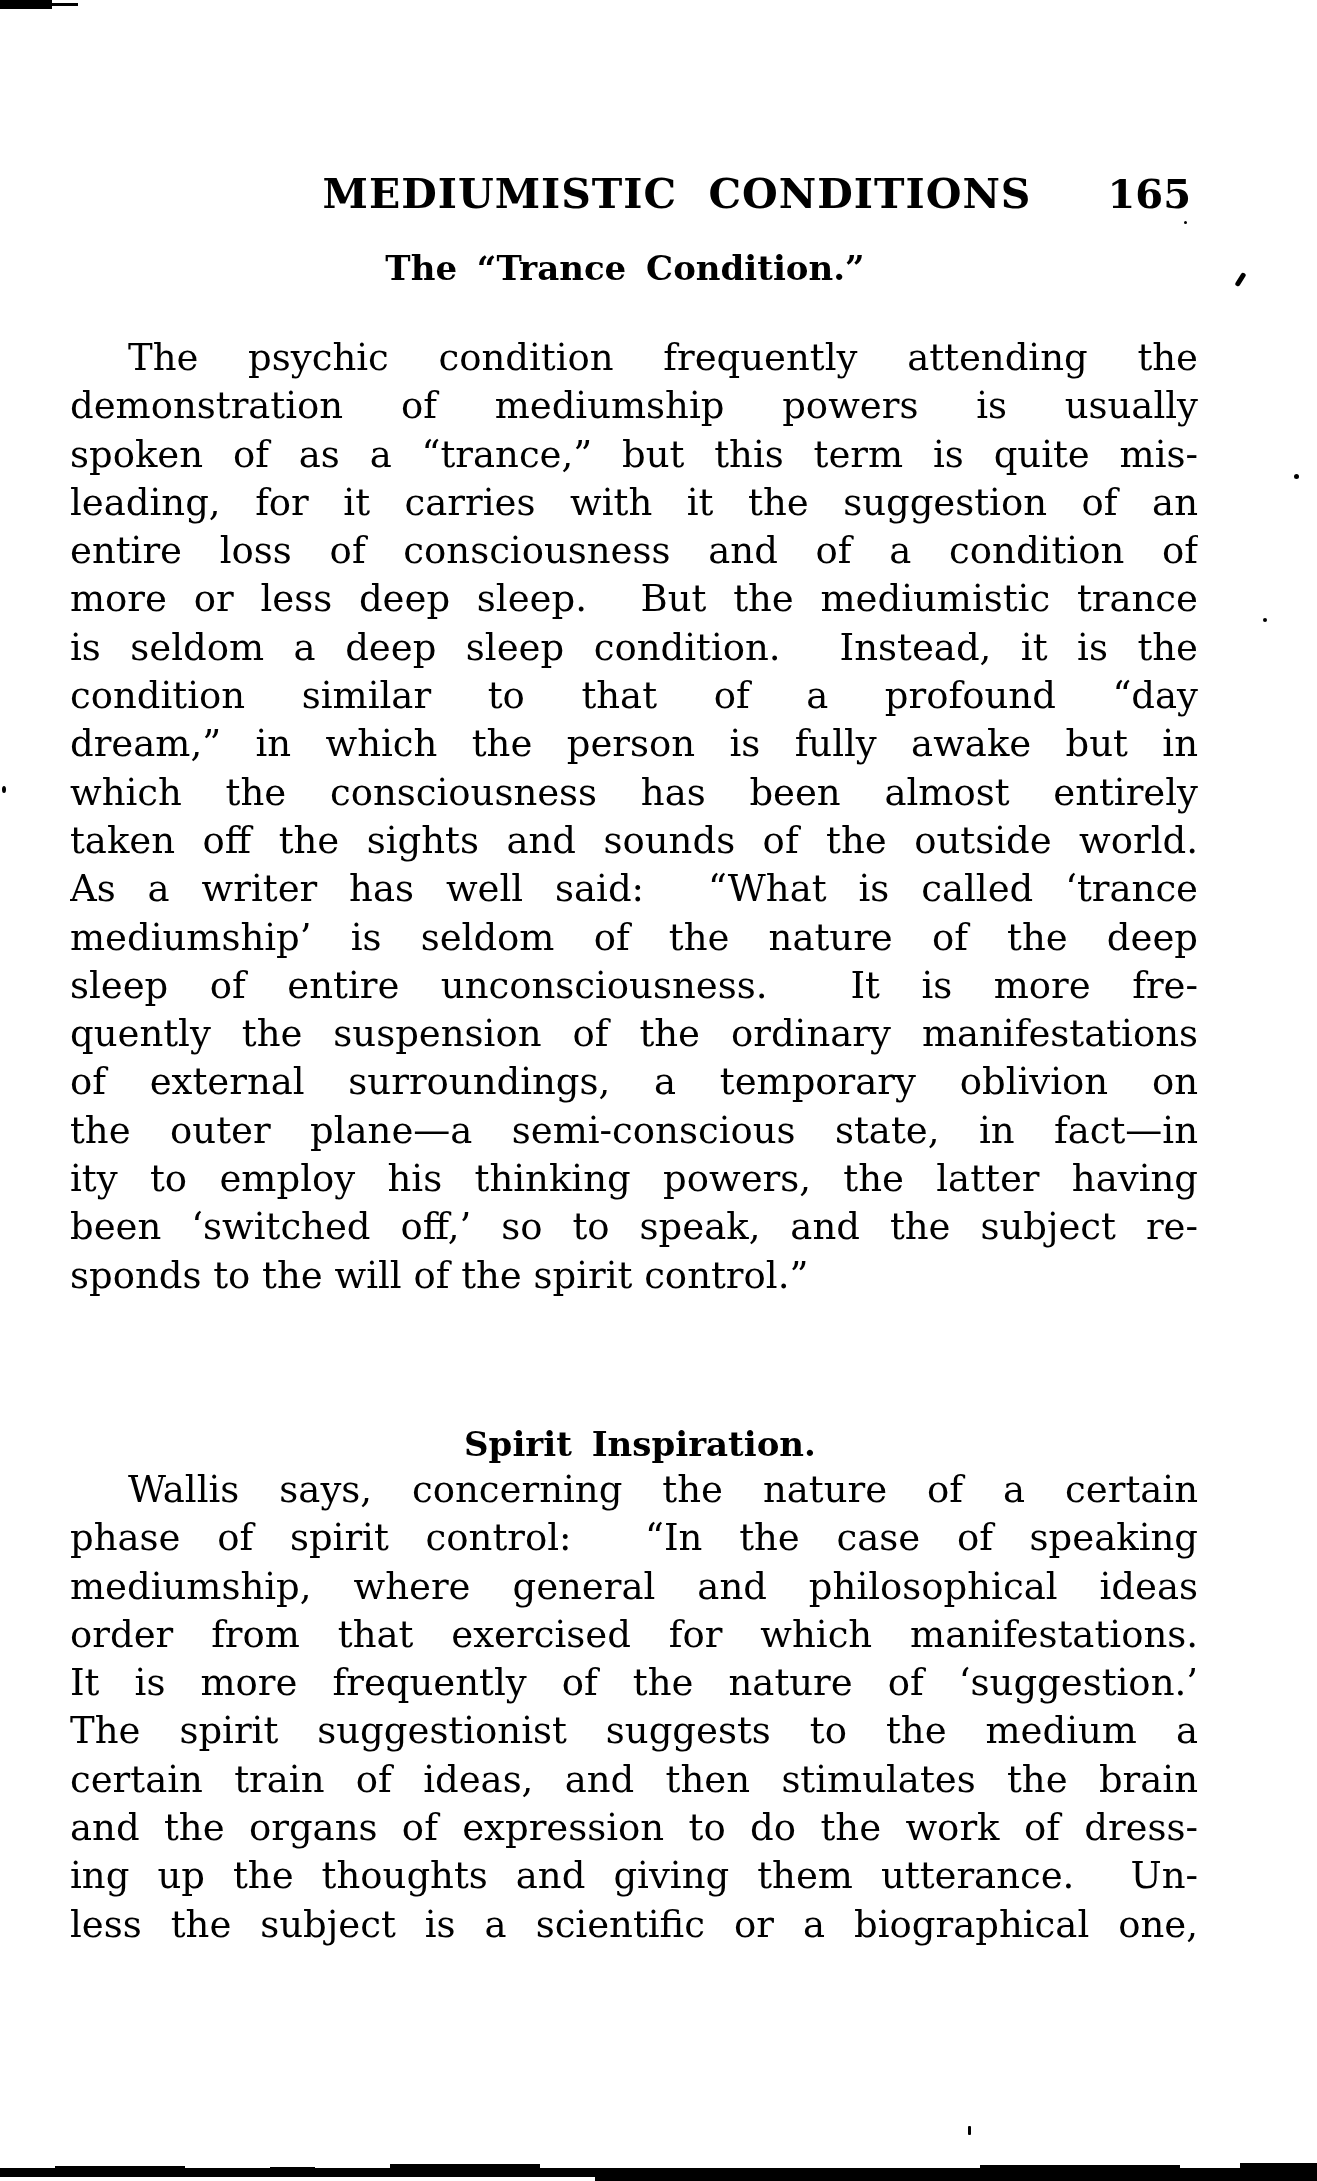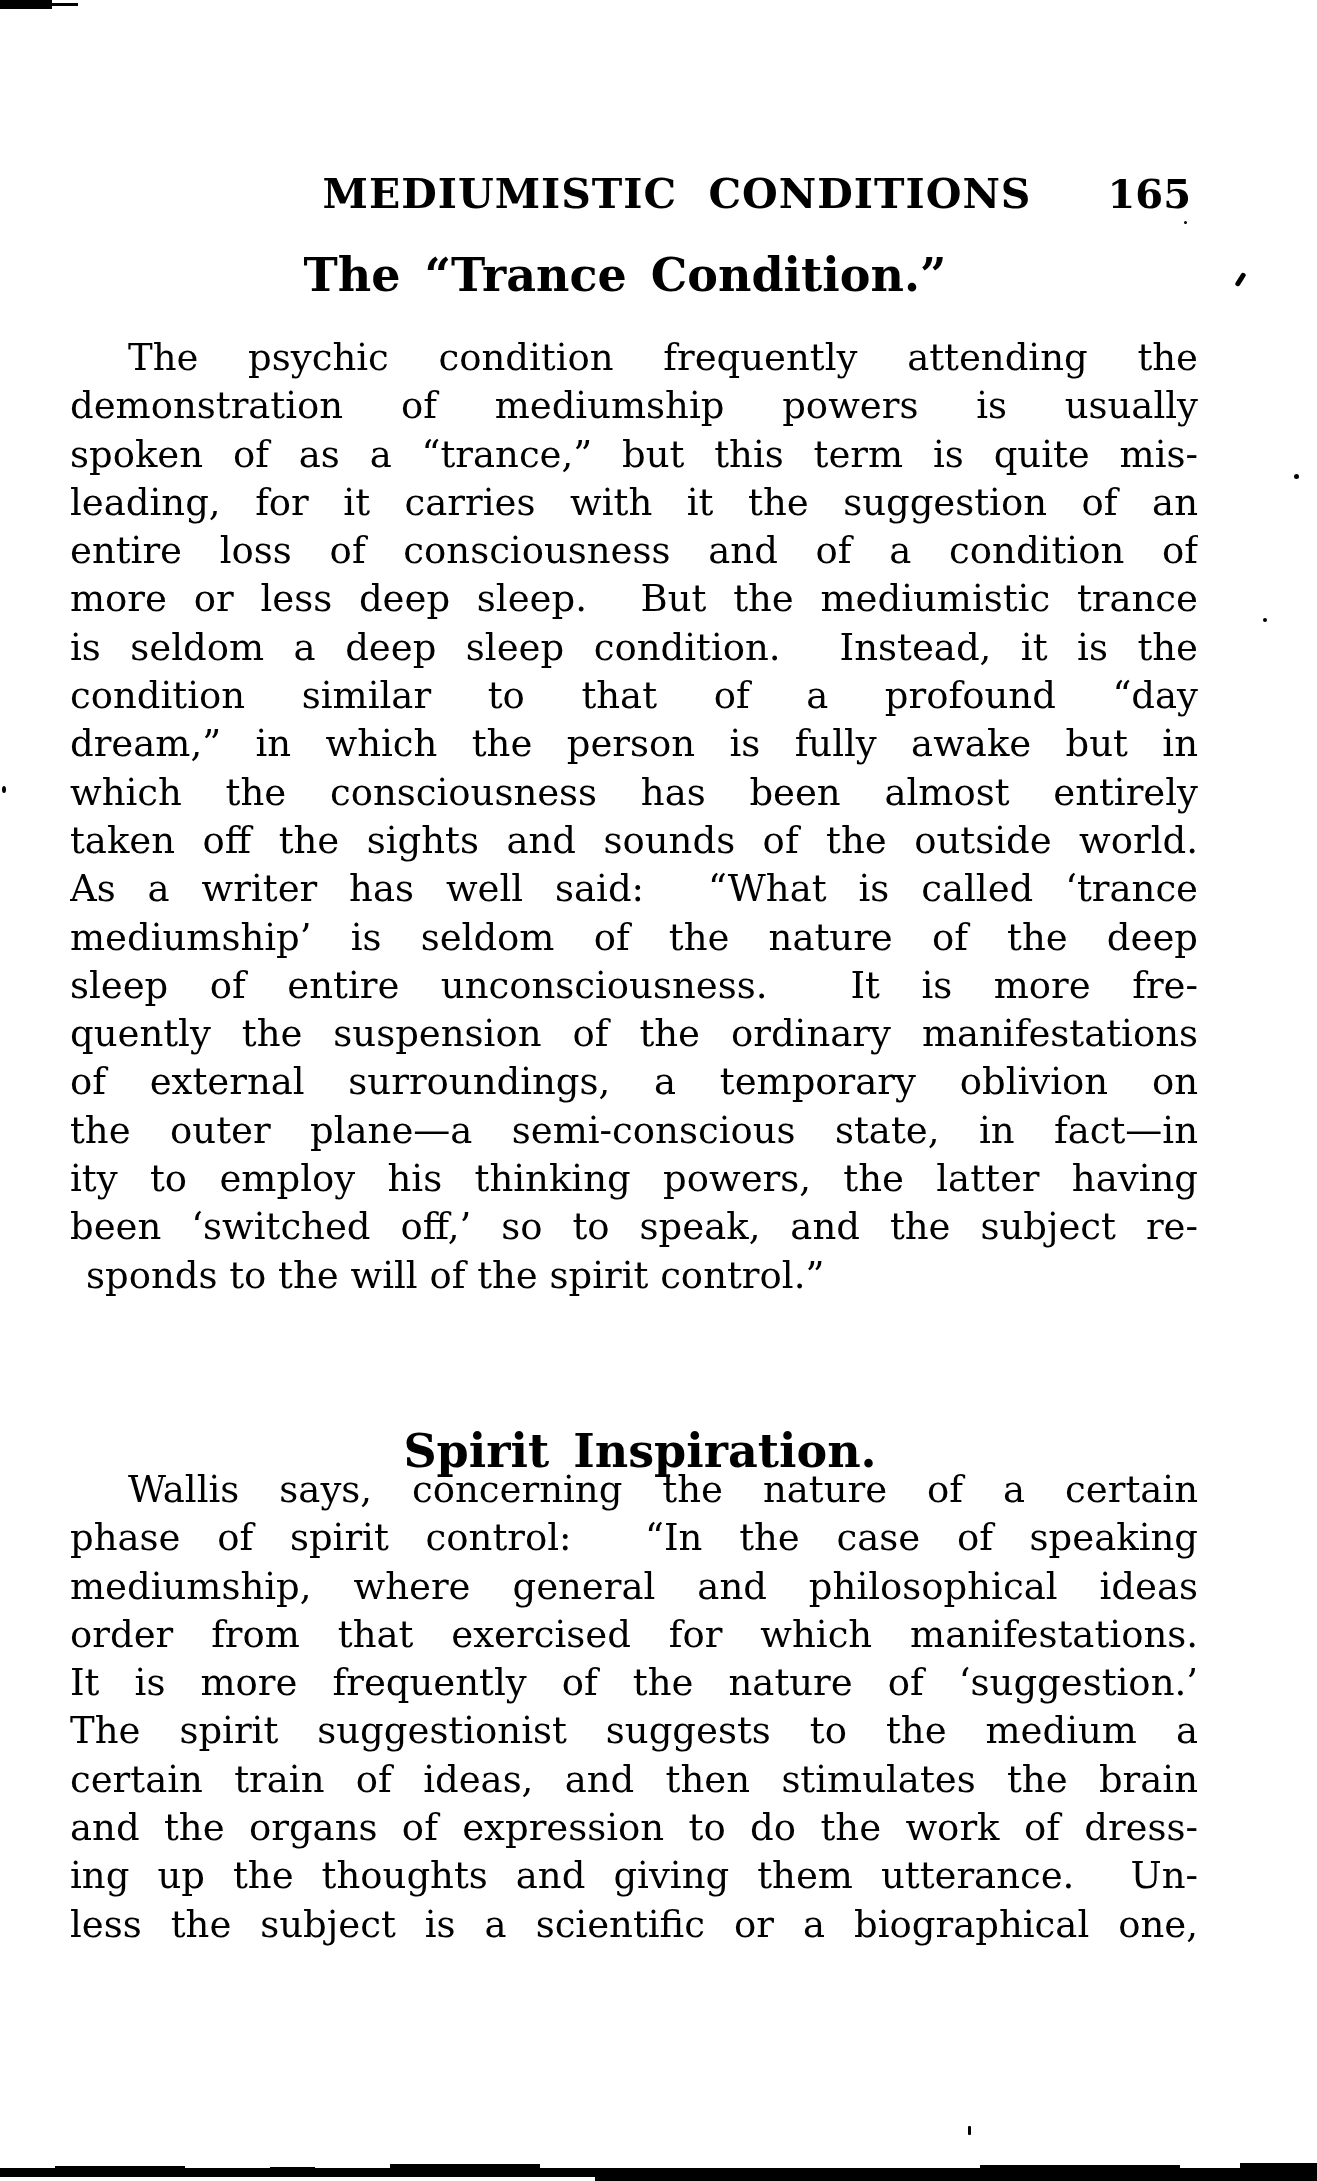--- a/index.html
+++ b/index.html
@@ -39,21 +39,21 @@
     text-align: right;
     font-size: 40px;
     font-weight: bold;
   }
 
   
   .section-heading {
     position: absolute;
     left: 0;
     text-align: center;
-    font-size: 46px;
+    font-size: 34px;
     font-weight: bold;
     word-spacing: 8px;
     white-space: nowrap;
   }
   .heading-trance { top: 248px; width: 1250px; }
   .heading-inspiration { top: 1388px; width: 1280px; margin-top: 36px; }
 
   
   .paragraph {
     position: absolute;
@@ -65,21 +65,21 @@
   .line {
     font-size: 37px;
     line-height: 48.3px;
     height: 48.3px;
     text-align: justify;
     text-align-last: justify;
     white-space: pre-wrap;
     overflow: hidden;
   }
   .line.first { text-indent: 58px; }
-  .para-trance .line.last { text-align-last: left; margin-left: 16px; }
+  .para-trance .line.last { text-align-last: left; }
   .para-inspiration .line.last { text-align-last: justify; }
 
   
   .artifact-topleft {
     position: absolute;
     top: 0; left: 0;
     width: 52px; height: 9px;
     background: #000;
   }
   .artifact-topleft::after {

